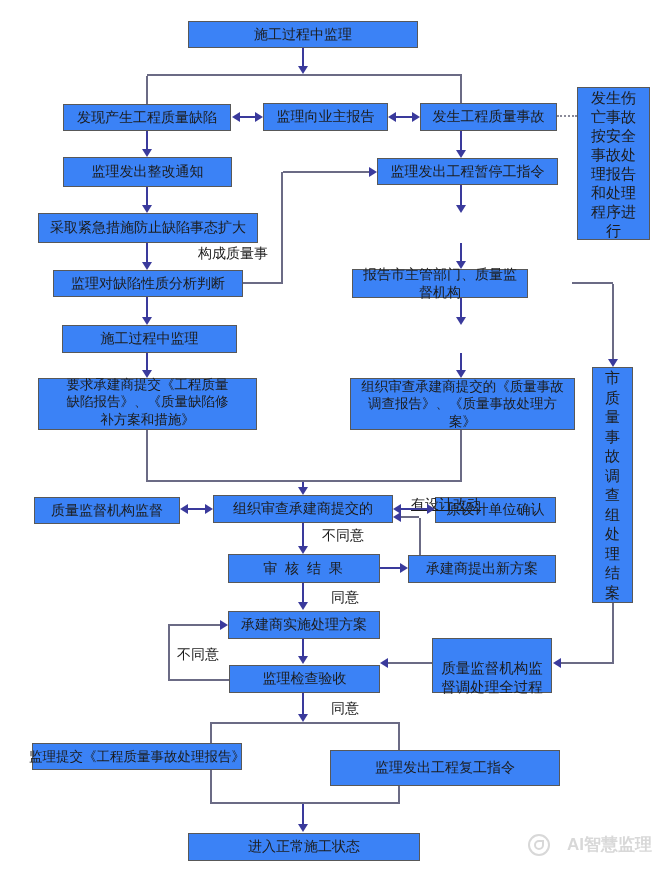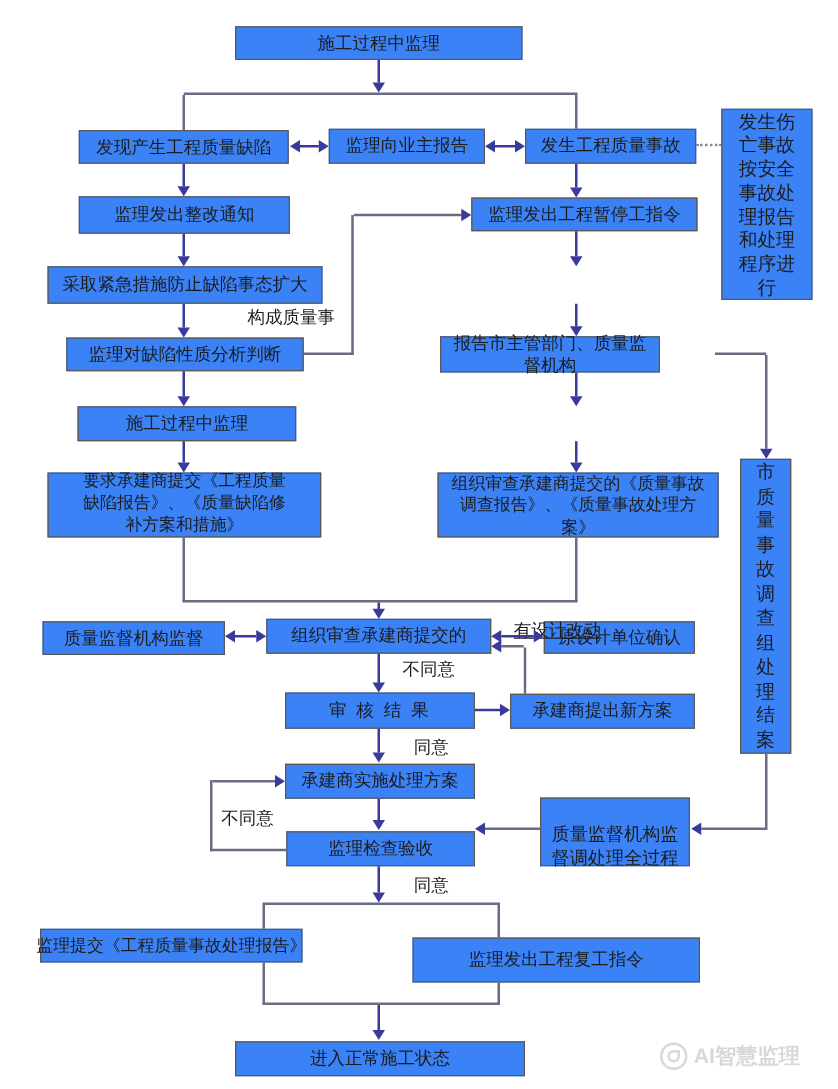--- a/index.html
+++ b/index.html
@@ -25,21 +25,21 @@
   .small{font-size:13.5px;}
   .lbl{position:absolute;font-size:14px;white-space:nowrap;color:var(--text);}
   .ln{position:absolute;background:var(--line);}
   .ln.blue{background:var(--arrow);}
   .ln.dotted{background:none;border-top:2px dotted #8a8a99;height:0;}
   .ah{position:absolute;width:0;height:0;}
   .ah.down{border-left:5px solid transparent;border-right:5px solid transparent;border-top:8px solid var(--arrow);}
   .ah.right{border-top:5px solid transparent;border-bottom:5px solid transparent;border-left:8px solid var(--arrow);}
   .ah.left{border-top:5px solid transparent;border-bottom:5px solid transparent;border-right:8px solid var(--arrow);}
   .watermark{
-    position:absolute;left:528px;top:833px;display:flex;align-items:center;gap:5px;
+    position:absolute;left:528px;top:833px;display:flex;align-items:center;gap:17px;
     color:var(--wm);text-shadow:1px 1px 0 #ffffff;font-weight:bold;font-size:17px;
   }
   .wm-logo{
     width:22px;height:22px;border:2px solid var(--wm);border-radius:50%;
     box-sizing:border-box;position:relative;
   }
   .wm-logo::after{
     content:"";position:absolute;left:4px;top:4px;width:10px;height:10px;
     border-radius:50% 0 50% 50%;border:2px solid var(--wm);box-sizing:border-box;
   }

